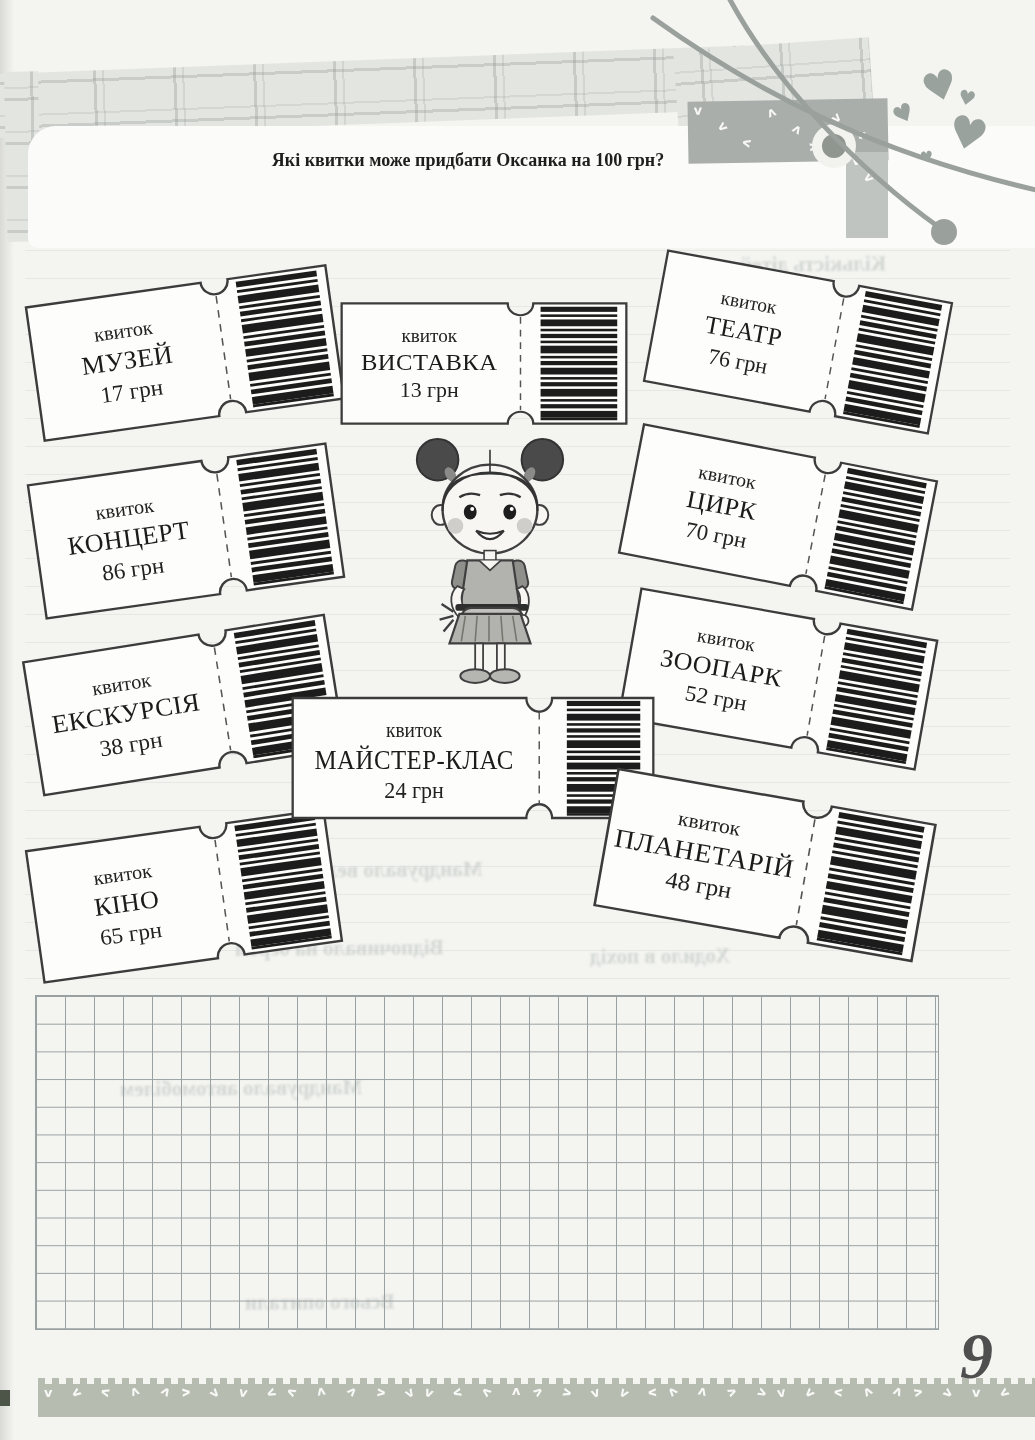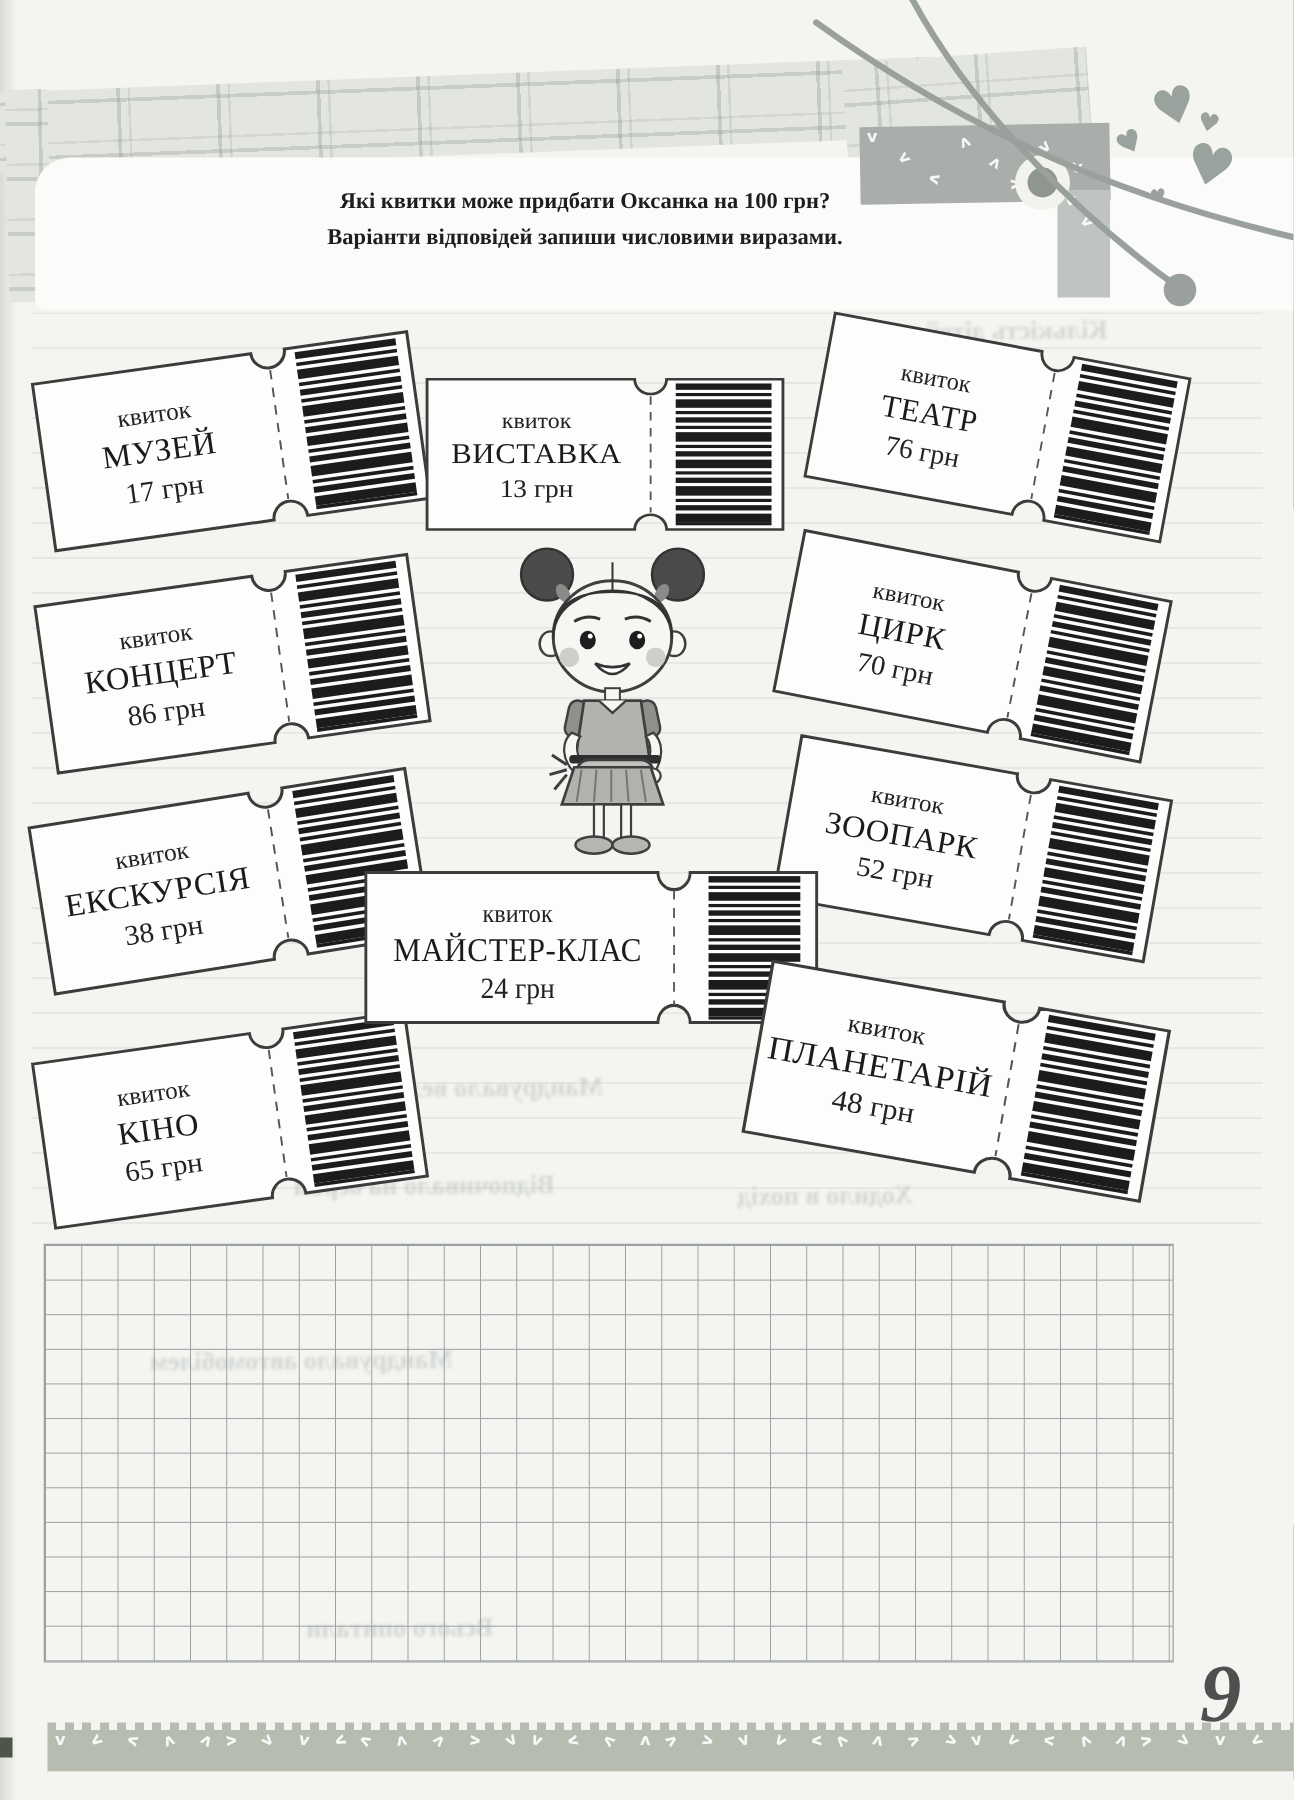--- a/index.html
+++ b/index.html
@@ -121,21 +121,20 @@
   <div class="page-edge-left"></div>
   <div class="ruled-lines"></div>
 
   <div class="plaid plaid-band-top"></div>
   <div class="plaid plaid-strip-left"></div>
   <div class="plaid plaid-patch"></div>
 
   <div class="question-box">
     <div class="question-text">
       <div>Які квитки може придбати Оксанка на 100 грн?</div>
-      <div>Варіанти відповідей запиши числовими виразами.</div>
     </div>
   </div>
 
   <div class="ribbon-h">
       <span class="chev" style="left: 6px; top: 2px; transform: rotate(0deg);">v</span>
       <span class="chev" style="left: 30.5px; top: 19px; transform: rotate(53deg);">v</span>
       <span class="chev" style="left: 55px; top: 36px; transform: rotate(106deg);">v</span>
       <span class="chev" style="left: 79.5px; top: 7px; transform: rotate(159deg);">v</span>
       <span class="chev" style="left: 104px; top: 24px; transform: rotate(212deg);">v</span>
       <span class="chev" style="left: 119.5px; top: 41px; transform: rotate(265deg);">v</span>

